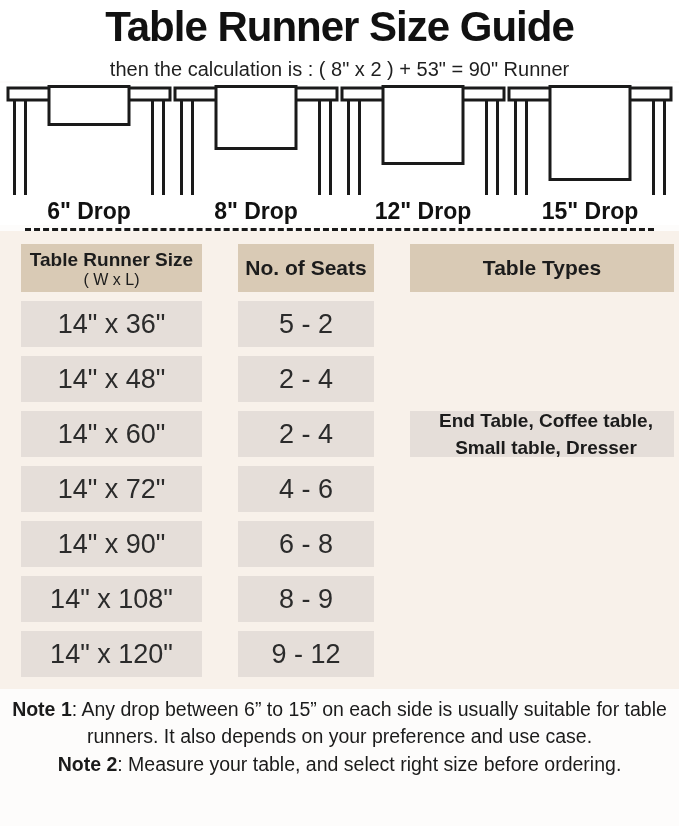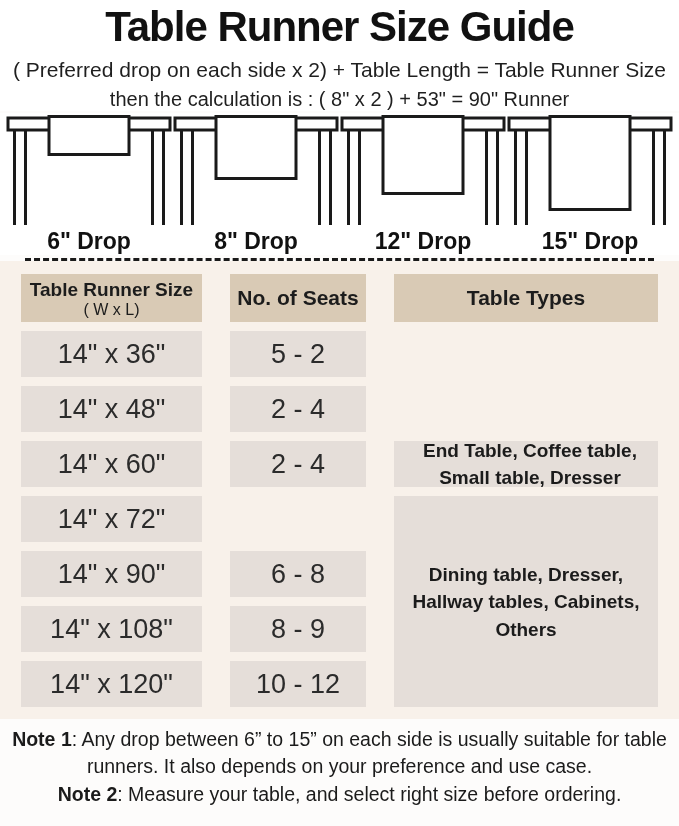--- a/index.html
+++ b/index.html
@@ -24,21 +24,21 @@
   .illo svg{display:block;}
   .illo figcaption{font-size:23px;font-weight:700;margin-top:1px;color:#111;}
   .dashed-divider{border:0;border-top:3px dashed #1a1a1a;margin:3px 25px 0 25px;}
   
   .size-table{
     background:#f8f1ea;
     padding:13px 17px 12px 21px;
     display:grid;
     grid-template-columns:181px 136px 264px;
     grid-template-rows:48px repeat(7,46px);
-    gap:9px 28px;
+    gap:9px 36px;
     justify-content:start;
   }
   .cell{display:flex;flex-direction:column;align-items:center;justify-content:center;
     text-align:center;}
   .hdr{background:#d9cab5;font-weight:700;}
   .hdr .h-main{font-size:19px;line-height:1.15;}
   .hdr .h-sub{font-size:16px;font-weight:400;line-height:1.1;}
   .hdr-seats,.hdr-types{font-size:21px;}
   .data-cell{background:#e5ded9;font-size:27px;font-weight:400;color:#2b2b2b;}
   .types-cell{background:#e5ded9;font-size:19px;font-weight:700;line-height:1.45;
@@ -52,21 +52,20 @@
   .notes p{margin:0 0 1px 0;font-size:19.5px;line-height:27px;color:#1b1b1b;}
   .notes .note-label{font-weight:700;}
 </style>
 </head>
 <body>
 
 <div class="page">
 
   <div class="intro">
     <h1>Table Runner Size Guide</h1>
-    <p class="formula">( Preferred drop on each side x 2) + Table Length = Table Runner Size</p>
     <p class="example">then the calculation is : ( 8" x 2 ) + 53" = 90" Runner</p>
   </div>
 
   <div class="illos">
 
     <figure class="illo" style="margin:0">
       <svg width="166" height="112" viewBox="0 0 166 112">
         <rect x="2" y="3" width="162" height="12" fill="#fff" stroke="#1a1a1a" stroke-width="3"></rect>
         <line x1="8.5" y1="15" x2="8.5" y2="110" stroke="#1a1a1a" stroke-width="3"></line>
         <line x1="19.5" y1="15" x2="19.5" y2="110" stroke="#1a1a1a" stroke-width="3"></line>
@@ -129,32 +128,32 @@
     <div class="cell data-cell" style="grid-column:1;grid-row:2">14" x 36"</div>
     <div class="cell data-cell" style="grid-column:2;grid-row:2">5 - 2</div>
 
     <div class="cell data-cell" style="grid-column:1;grid-row:3">14" x 48"</div>
     <div class="cell data-cell" style="grid-column:2;grid-row:3">2 - 4</div>
 
     <div class="cell data-cell" style="grid-column:1;grid-row:4">14" x 60"</div>
     <div class="cell data-cell" style="grid-column:2;grid-row:4">2 - 4</div>
 
     <div class="cell data-cell" style="grid-column:1;grid-row:5">14" x 72"</div>
+    <div class="cell data-cell" style="grid-column:2;grid-row:5">4 - 6</div>
 
     <div class="cell data-cell" style="grid-column:1;grid-row:6">14" x 90"</div>
     <div class="cell data-cell" style="grid-column:2;grid-row:6">6 - 8</div>
 
     <div class="cell data-cell" style="grid-column:1;grid-row:7">14" x 108"</div>
     <div class="cell data-cell" style="grid-column:2;grid-row:7">8 - 9</div>
 
     <div class="cell data-cell" style="grid-column:1;grid-row:8">14" x 120"</div>
-    <div class="cell data-cell" style="grid-column:2;grid-row:8">10 - 12</div>
+    <div class="cell data-cell" style="grid-column:2;grid-row:8">9 - 12</div>
 
     <div class="cell types-cell col3 span-b">End Table, Coffee table, Small table, Dresser</div>
-    <div class="cell types-cell col3 span-c">Dining table, Dresser, Hallway tables, Cabinets, Others</div>
 
   </div>
 
   <div class="notes">
     <p><span class="note-label">Note 1</span><span>: Any drop between 6” to 15” on each side is usually suitable for table runners. It also depends on your preference and use case.</span></p>
     <p><span class="note-label">Note 2</span><span>: Measure your table, and select right size before ordering.</span></p>
   </div>
 
 </div>
 

